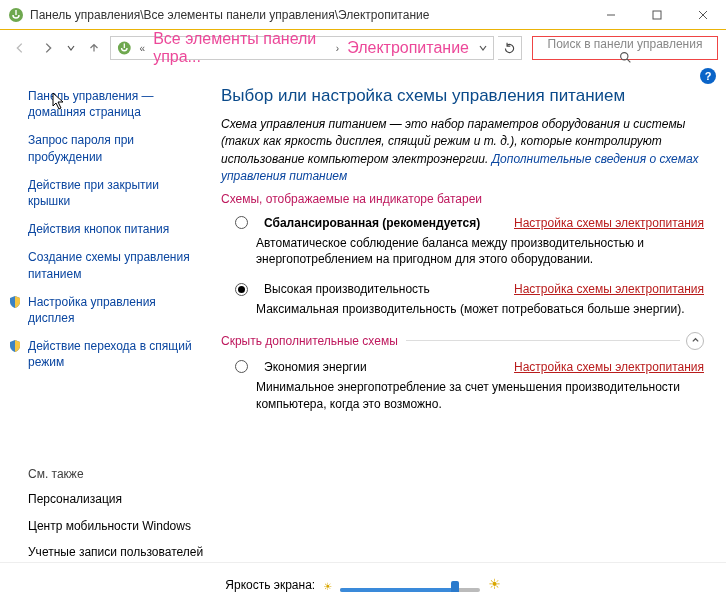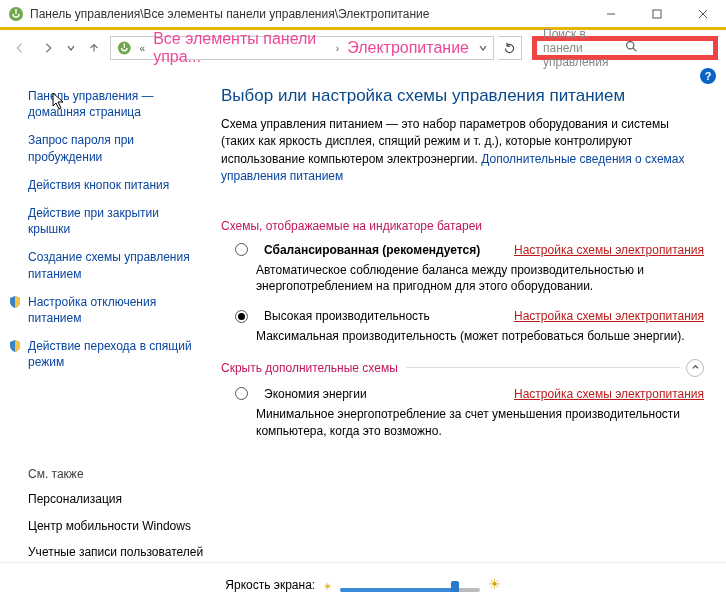--- a/index.html
+++ b/index.html
@@ -13,21 +13,21 @@
     overflow: hidden;
     position: relative;
   }
   
   .titlebar {
     height: 30px;
     display: flex;
     align-items: center;
     padding-left: 8px;
     color: #555;
-    border-bottom: 3px solid #eab308;
+    border-bottom: 1px solid #eab308;
   }
   .titlebar .tb-icon { width:16px; height:16px; margin-right:6px; }
   .titlebar .title-text { flex:1; font-size:12px; color:#333; }
   .win-controls { display:flex; height:100%; }
   .win-btn { width:46px; display:flex; align-items:center; justify-content:center; color:#555; }
   .win-btn svg { width:10px; height:10px; }
   
   .navbar {
     height: 36px;
     display:flex;
@@ -50,22 +50,22 @@
     display:flex;
     align-items:center;
     padding:0 2px;
     gap:2px;
   }
   .breadcrumb .sep { color:#555; padding:0 2px; font-size:10px;}
   .breadcrumb .crumb { padding:2px 4px; font-size:16px; color:#ec4899;}
   .breadcrumb .chev-down { margin-left:auto; color:#555; padding:0 4px;}
   .refresh-btn { width:24px; height:24px; border:1px solid #ccc; border-left:none; display:flex; align-items:center; justify-content:center; color:#444;}
   .searchbox {
-    width:186px; height:24px; border:5px solid #ef4444; margin-left:6px;
-    display:flex; align-items:center; padding:0 6px; color:#777;
+    width:186px; height:24px; border:1px solid #ef4444; margin-left:6px;
+    display:flex; align-items:center; padding:0 6px; color:#777;flex-direction:column;
   }
   .searchbox span { flex:1; font-size:12px; color:#888;}
   .searchbox .sicon { color:#555; }
   
   .helprow { height:20px; position:relative; }
   .help-icon {
     position:absolute; right:10px; top:2px;
     width:16px; height:16px; border-radius:50%;
     background:#0a64c8; color:#fff; font-size:11px; font-weight:bold;
     display:flex; align-items:center; justify-content:center;
@@ -103,21 +103,22 @@
   .heading {
     color:#0a4a8a;
     font-size:17px;
     font-weight:400;
     margin-bottom:10px;
   }
   .intro {
     font-size:12px;
     line-height:1.45;
     color:#000;
-    margin-bottom:33px;
+    margin-bottom:6px;
+    font-style:italic;
   }
   .intro .link { color:#0a46a0; }
   .section-label {
     font-size:12px;
     color:#be185d;
     margin-bottom:10px;
     position:relative;
   }
   .section-label.collapsible {
     display:flex; align-items:center;
@@ -274,29 +275,29 @@
 </div>
 
 <div class="content">
   <svg class="cursor" width="14" height="18" viewBox="0 0 14 18">
       <path d="M1 1 L1 14 L4 11 L7 17 L9 16 L6 10 L11 10 Z" fill="#fff" stroke="#000" stroke-width="1"></path>
     </svg>
 
   <div class="sidebar">
     <a class="side-link" href="#">Панель управления — домашняя страница</a>
     <a class="side-link" href="#">Запрос пароля при пробуждении</a>
+    <a class="side-link" href="#">Действие при закрытии крышки</a>
     <a class="side-link" href="#">Действия кнопок питания</a>
-    <a class="side-link" href="#">Действие при закрытии крышки</a>
     <a class="side-link" href="#">Создание схемы управления питанием</a>
     <a class="side-link with-icon" href="#">
       <svg class="side-ico" viewBox="0 0 14 14">
           <path d="M7 1 L12 3 V7 C12 10 9 12.5 7 13 C5 12.5 2 10 2 7 V3 Z" fill="#3b82c4"></path>
           <path d="M7 1 L12 3 V7 C12 10 9 12.5 7 13 Z" fill="#f5c542"></path>
         </svg>
-      <span>Настройка отключения питанием</span>
+      <span>Настройка управления дисплея</span>
     </a>
     <a class="side-link with-icon" href="#">
       <svg class="side-ico" viewBox="0 0 14 14">
           <path d="M7 1 L12 3 V7 C12 10 9 12.5 7 13 C5 12.5 2 10 2 7 V3 Z" fill="#3b82c4"></path>
           <path d="M7 1 L12 3 V7 C12 10 9 12.5 7 13 Z" fill="#f5c542"></path>
         </svg>
       <span>Действие перехода в спящий режим</span>
     </a>
   </div>
 

